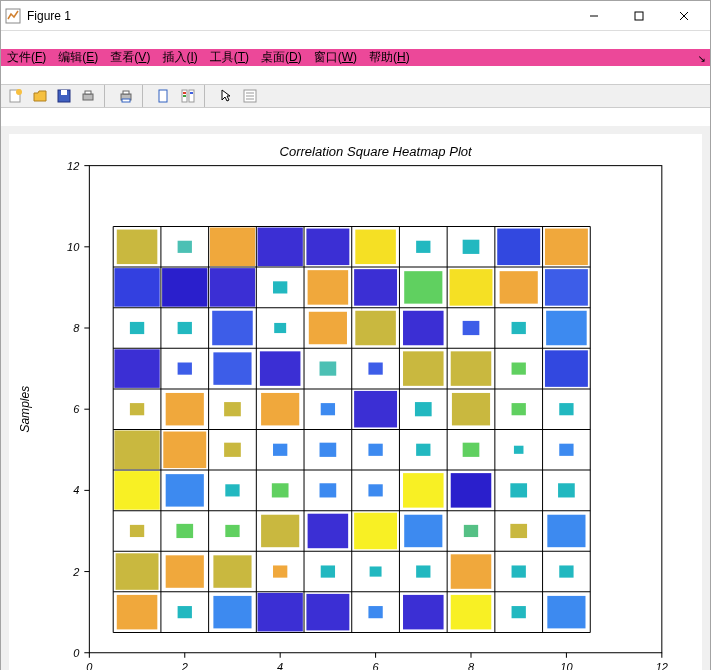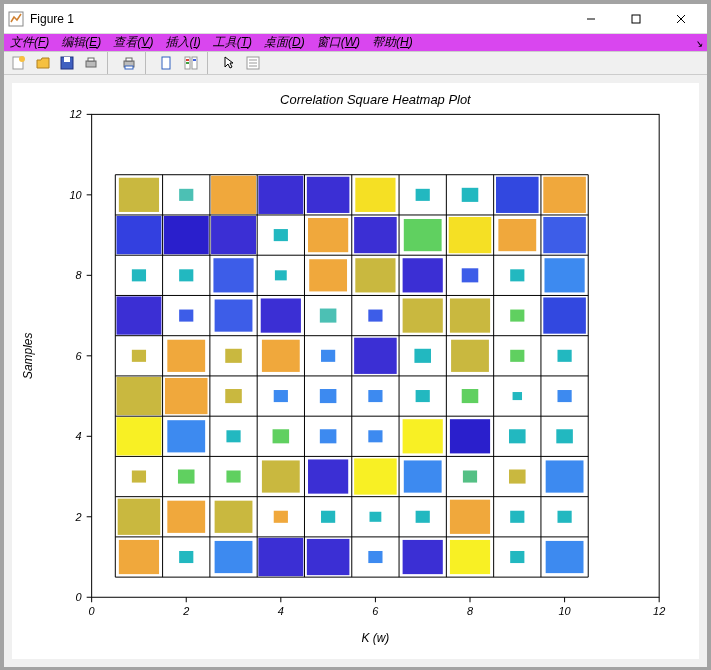--- a/index.html
+++ b/index.html
@@ -1,24 +1,24 @@
 <!DOCTYPE html>
 <html><head>
 <meta charset="utf-8">
 <style>
 * { box-sizing: border-box; margin: 0; padding: 0; }
 body { font-family: "Segoe UI", Arial, sans-serif; font-size: 12px; background: #f0f0f0; color: #000; }
-.window { width: 711px; height: 670px; background: #fff; display: flex; flex-direction: column; border: 4px solid #a3a3a3; }
+.window { width: 711px; height: 670px; background: #fff; display: flex; flex-direction: column; border: 1px solid #a3a3a3; gap: 18px; }
 .titlebar { height: 30px; background: #fff; display: flex; align-items: center; padding: 0 4px; border-bottom: 1px solid #ddd; }
 .title-icon { width: 16px; height: 16px; margin-right: 6px; display: flex; align-items: center; justify-content: center; }
 .title-text { flex: 0 0 auto; font-size: 12px; }
 .title-spacer { flex: 1; }
 .winbtn { width: 45px; height: 29px; display: flex; align-items: center; justify-content: center; }
 .winbtn svg { width: 10px; height: 10px; }
-.menubar { height: 24px; background: #d946ef; display: flex; align-items: center; padding: 0 6px; gap: 12px; position: relative; font-style: italic; }
+.menubar { height: 24px; background: #ec4899; display: flex; align-items: center; padding: 0 6px; gap: 12px; position: relative; }
 .menuitem { font-size: 12px; cursor: default; }
 .menuitem u { text-decoration: underline; }
 .menu-arrow { position: absolute; right: 4px; top: 4px; font-size: 10px; }
 .toolbar { height: 30px; background: #f0f0f0; border-top: 1px solid #ccc; border-bottom: 1px solid #ccc; display: flex; align-items: center; padding: 0 4px; gap: 2px; }
 .tbbtn { width: 22px; height: 22px; display: flex; align-items: center; justify-content: center; border: 1px solid transparent; }
 .tbsep { width: 6px; height: 22px; border-left: 1px solid #bbb; margin: 0 3px; }
 .figure-area { flex: 1; background: #f0f0f0; padding: 8px; position: relative; font-style: italic; }
 .plot-container { width: 100%; height: 100%; background: #fff; position: relative; }
 svg.plot { width: 100%; height: 100%; }
 .axis-label { font-size: 12px; fill: #000; font-family: Arial; }

